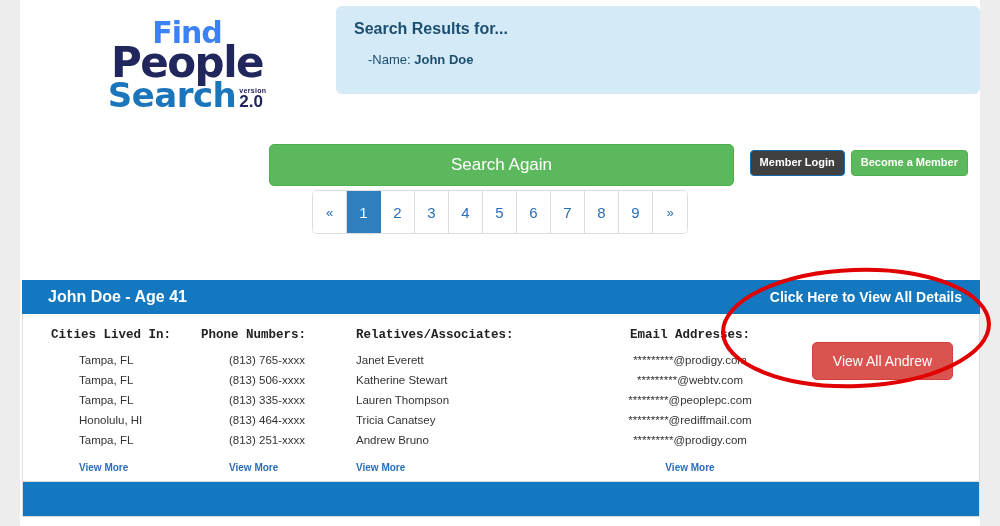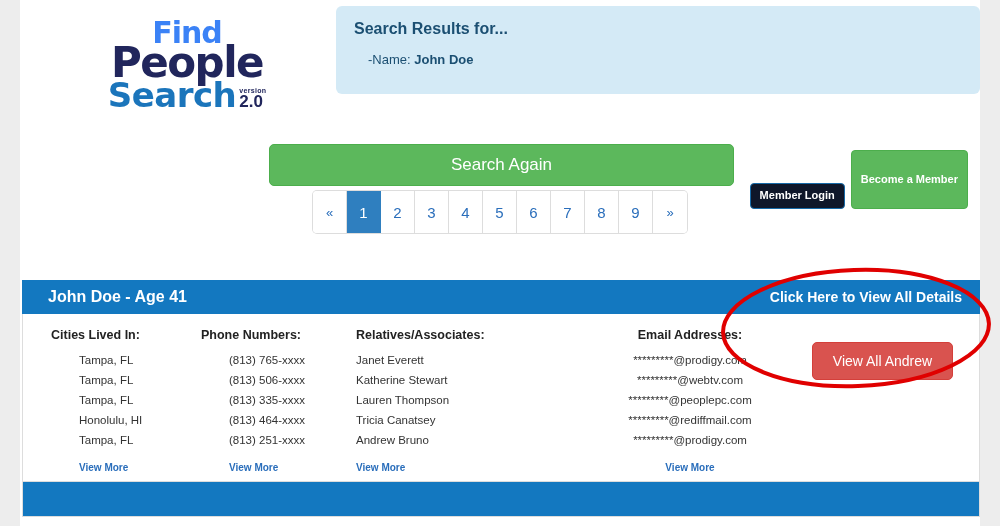--- a/index.html
+++ b/index.html
@@ -149,23 +149,22 @@
     font-weight: bold;
     color: #ffffff;
     border-radius: 4px;
     padding: 6px 9px 7px 9px;
     border: 1px solid transparent;
     cursor: pointer;
     font-family: "Liberation Sans", sans-serif;
     line-height: 1;
   }
   .btn-member-login {
-    background: #0f172a;
+    background: #404040;
     border-color: #166aa8;
-    margin-top: 33px;
   }
   .btn-become-member {
     background: #5cb85c;
     border-color: #4cae4c;
   }
 
   
   .pagination-row {
     position: relative;
     height: 54px;
@@ -246,20 +245,21 @@
   .col-relatives { width: 230px; }
   .col-emails { width: 200px; padding-left: 8px; }
   .col-cta { flex: 1; text-align: center; padding-top: 14px; }
 
   .col-title {
     font-size: 12.5px;
     font-weight: bold;
     color: #222222;
     margin-bottom: 12px;
     white-space: nowrap;
+    font-family: Liberation Mono, monospace;
   }
   .col-cities .col-title,
   .col-phones .col-title { text-align: left; }
   .col-emails .col-title { text-align: center; }
 
   .col-value {
     font-size: 11.5px;
     color: #333333;
     margin-bottom: 8px;
     white-space: nowrap;

